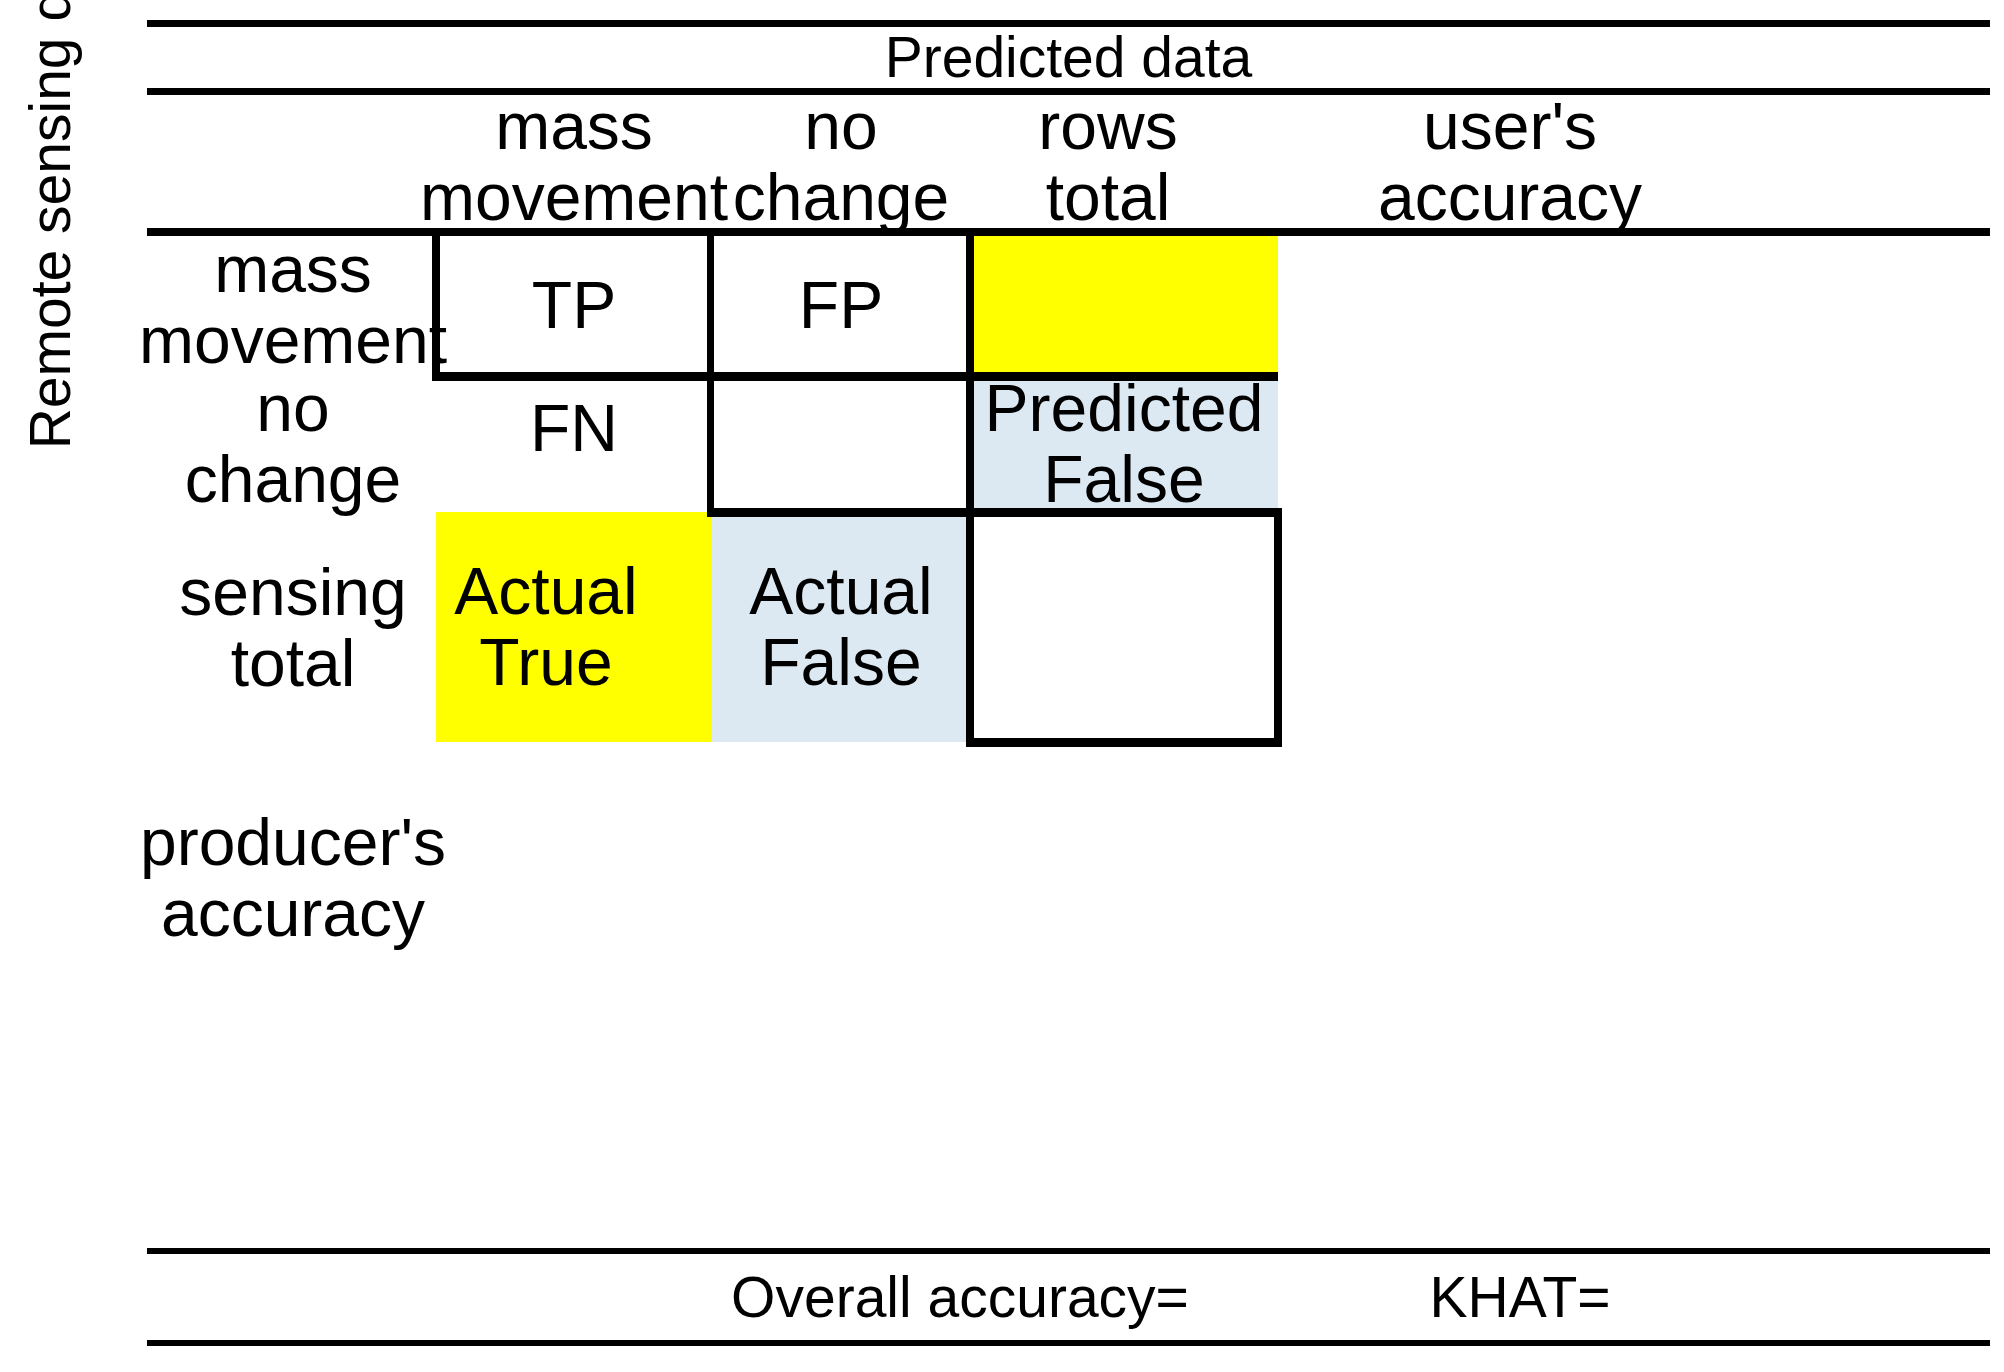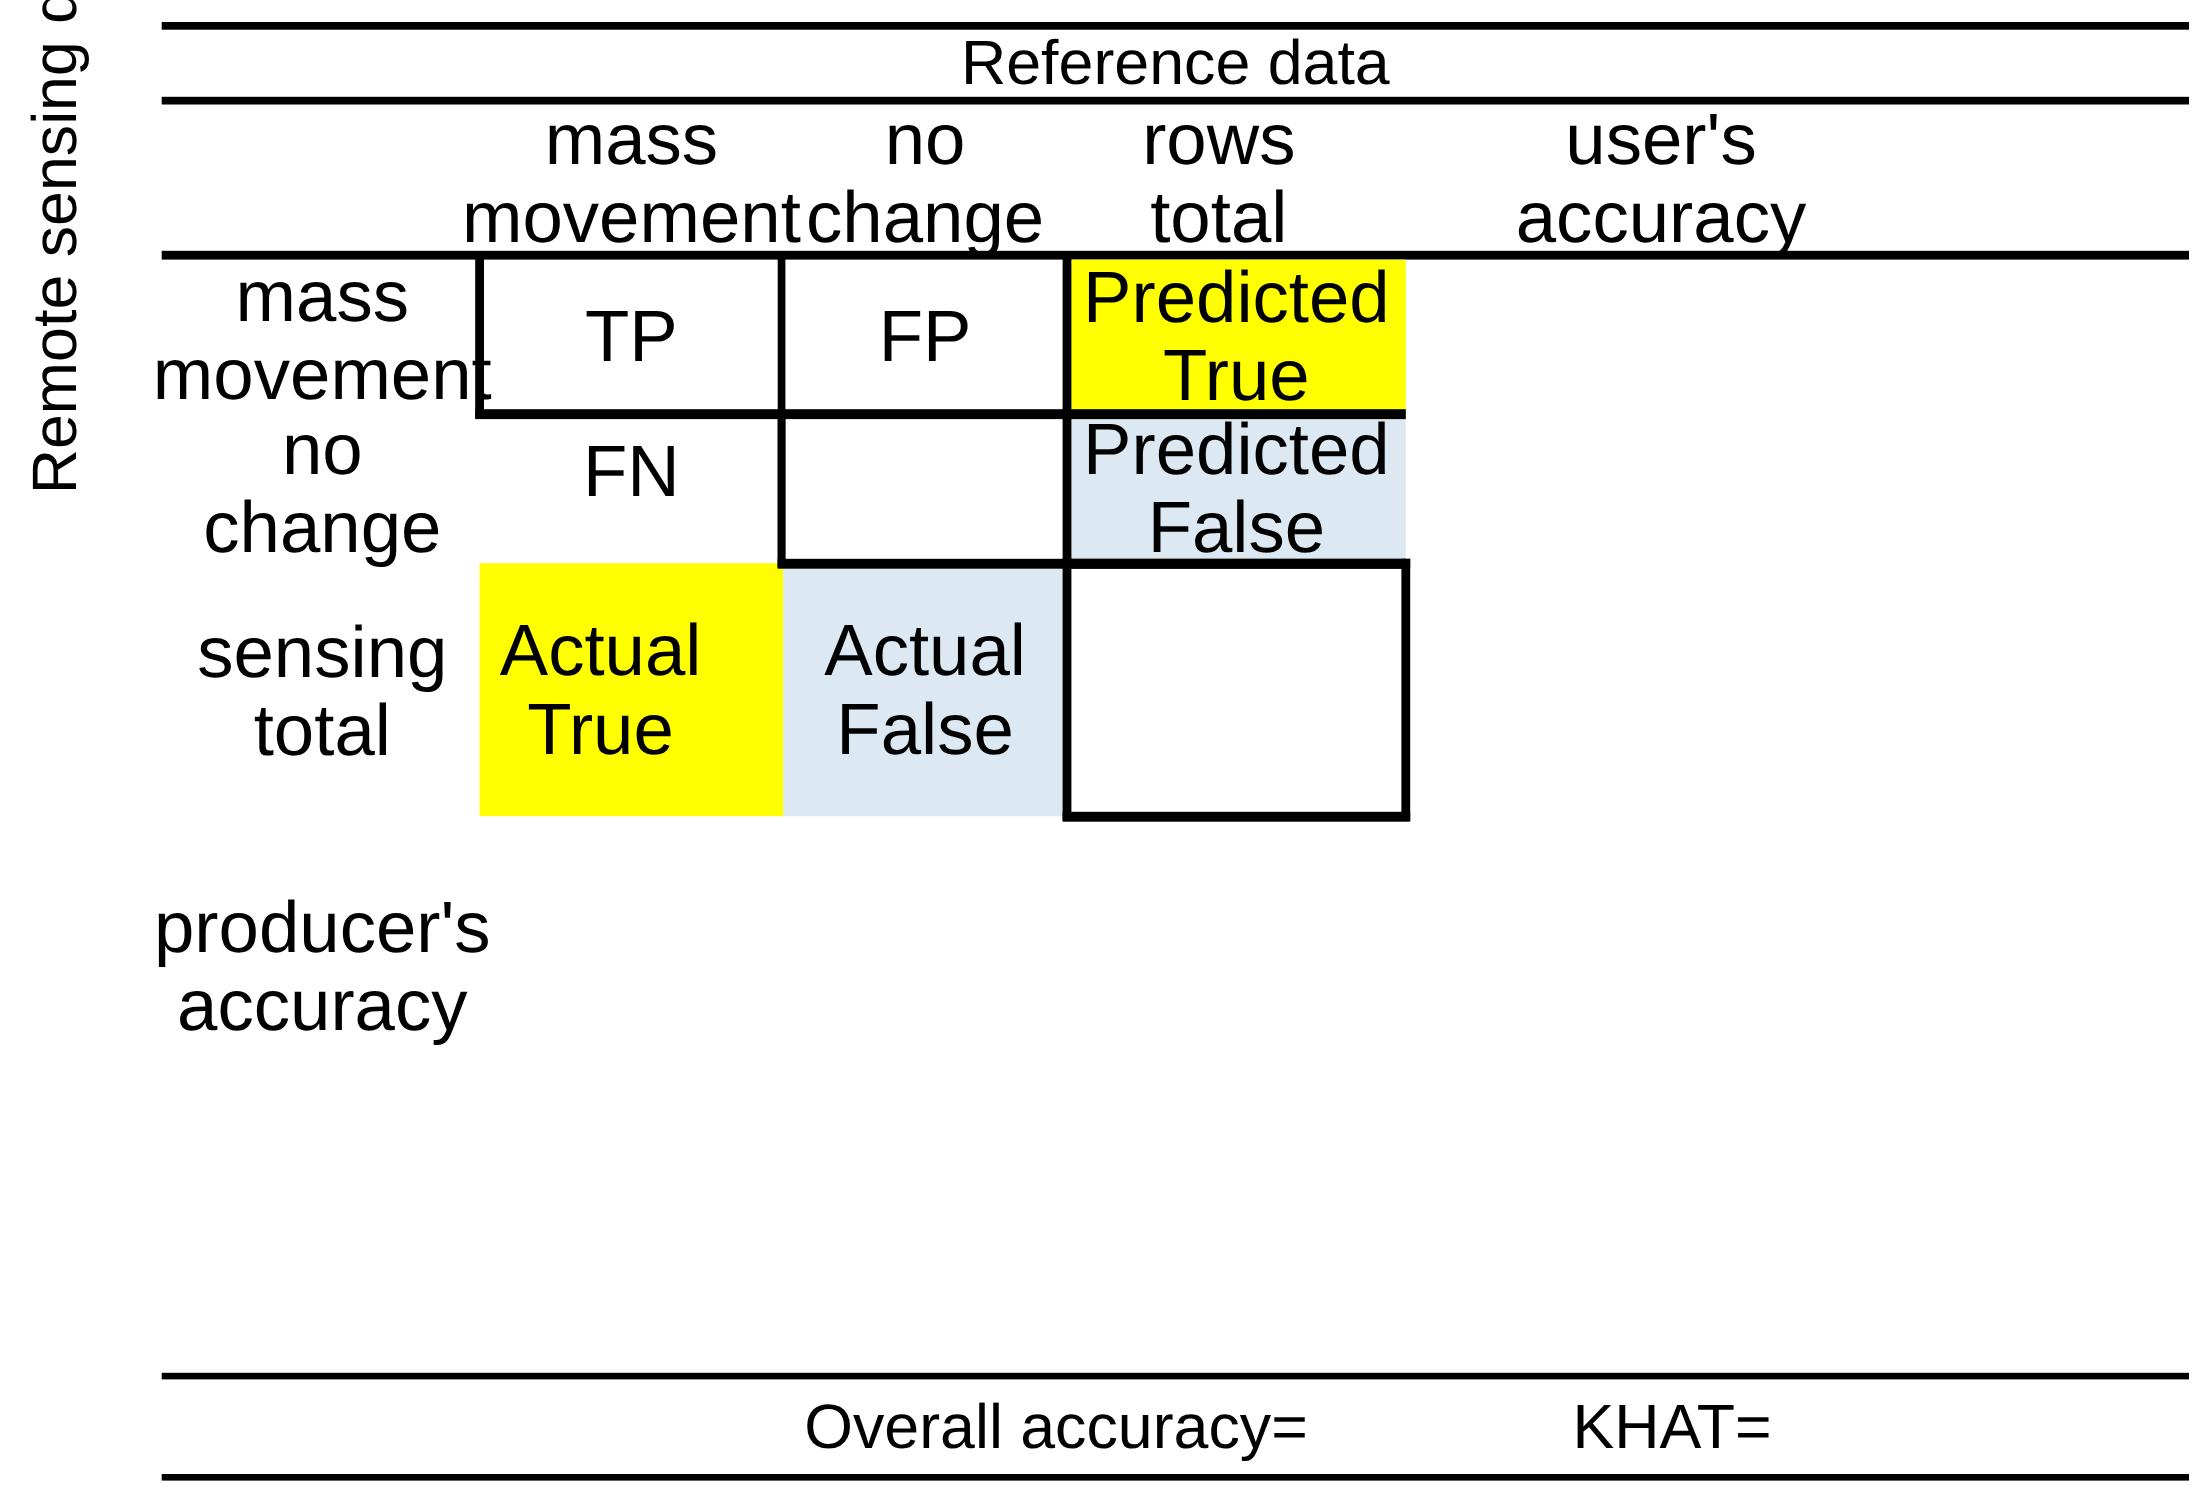--- a/index.html
+++ b/index.html
@@ -114,42 +114,41 @@
 <div id="root">
 
   <div id="rs-label">Remote sensing data</div>
 
   <div class="hrule hrule-top"></div>
   <div class="hrule hrule-mid"></div>
   <div class="hrule hrule-sub"></div>
   <div class="hrule hrule-foot-t"></div>
   <div class="hrule hrule-foot-b"></div>
 
-  <div class="cell big" id="hdr-reference">Reference data</div>
+  <div class="cell big" id="hdr-reference">Predicted data</div>
 
   <div class="cell" id="hdr-mass">mass movement</div>
   <div class="cell" id="hdr-noch">no change</div>
   <div class="cell" id="hdr-rows">rows total</div>
   <div class="cell" id="hdr-user">user's accuracy</div>
 
   <div class="cell" id="rowlab-mass">mass movement</div>
   <div class="cell" id="rowlab-noch">no change</div>
   <div class="cell" id="rowlab-cols">sensing total</div>
   <div class="cell" id="rowlab-prod">producer's accuracy</div>
 
   <div class="fill" id="fill-pred-true" style="background: rgb(255, 255, 0);"></div>
   <div class="fill" id="fill-pred-false" style="background: rgb(220, 233, 242);"></div>
   <div class="fill" id="fill-act-true" style="background: rgb(255, 255, 0);"></div>
   <div class="fill" id="fill-act-false" style="background: rgb(220, 233, 242);"></div>
 
   <div class="cell" id="cell-tp">TP</div>
   <div class="cell" id="cell-fp">FP</div>
   <div class="cell" id="cell-fn">FN</div>
 
-  <div class="cell" id="cell-pred-true">Predicted True</div>
   <div class="cell" id="cell-pred-false">Predicted False</div>
   <div class="cell" id="cell-act-true">Actual True</div>
   <div class="cell" id="cell-act-false">Actual False</div>
 
   <div class="vline tp-left"></div>
   <div class="bline tp-bottom"></div>
   <div class="vline mid-vline"></div>
   <div class="vline tn-left"></div>
   <div class="bline tn-bottom"></div>
   <div class="vline tn-right"></div>

